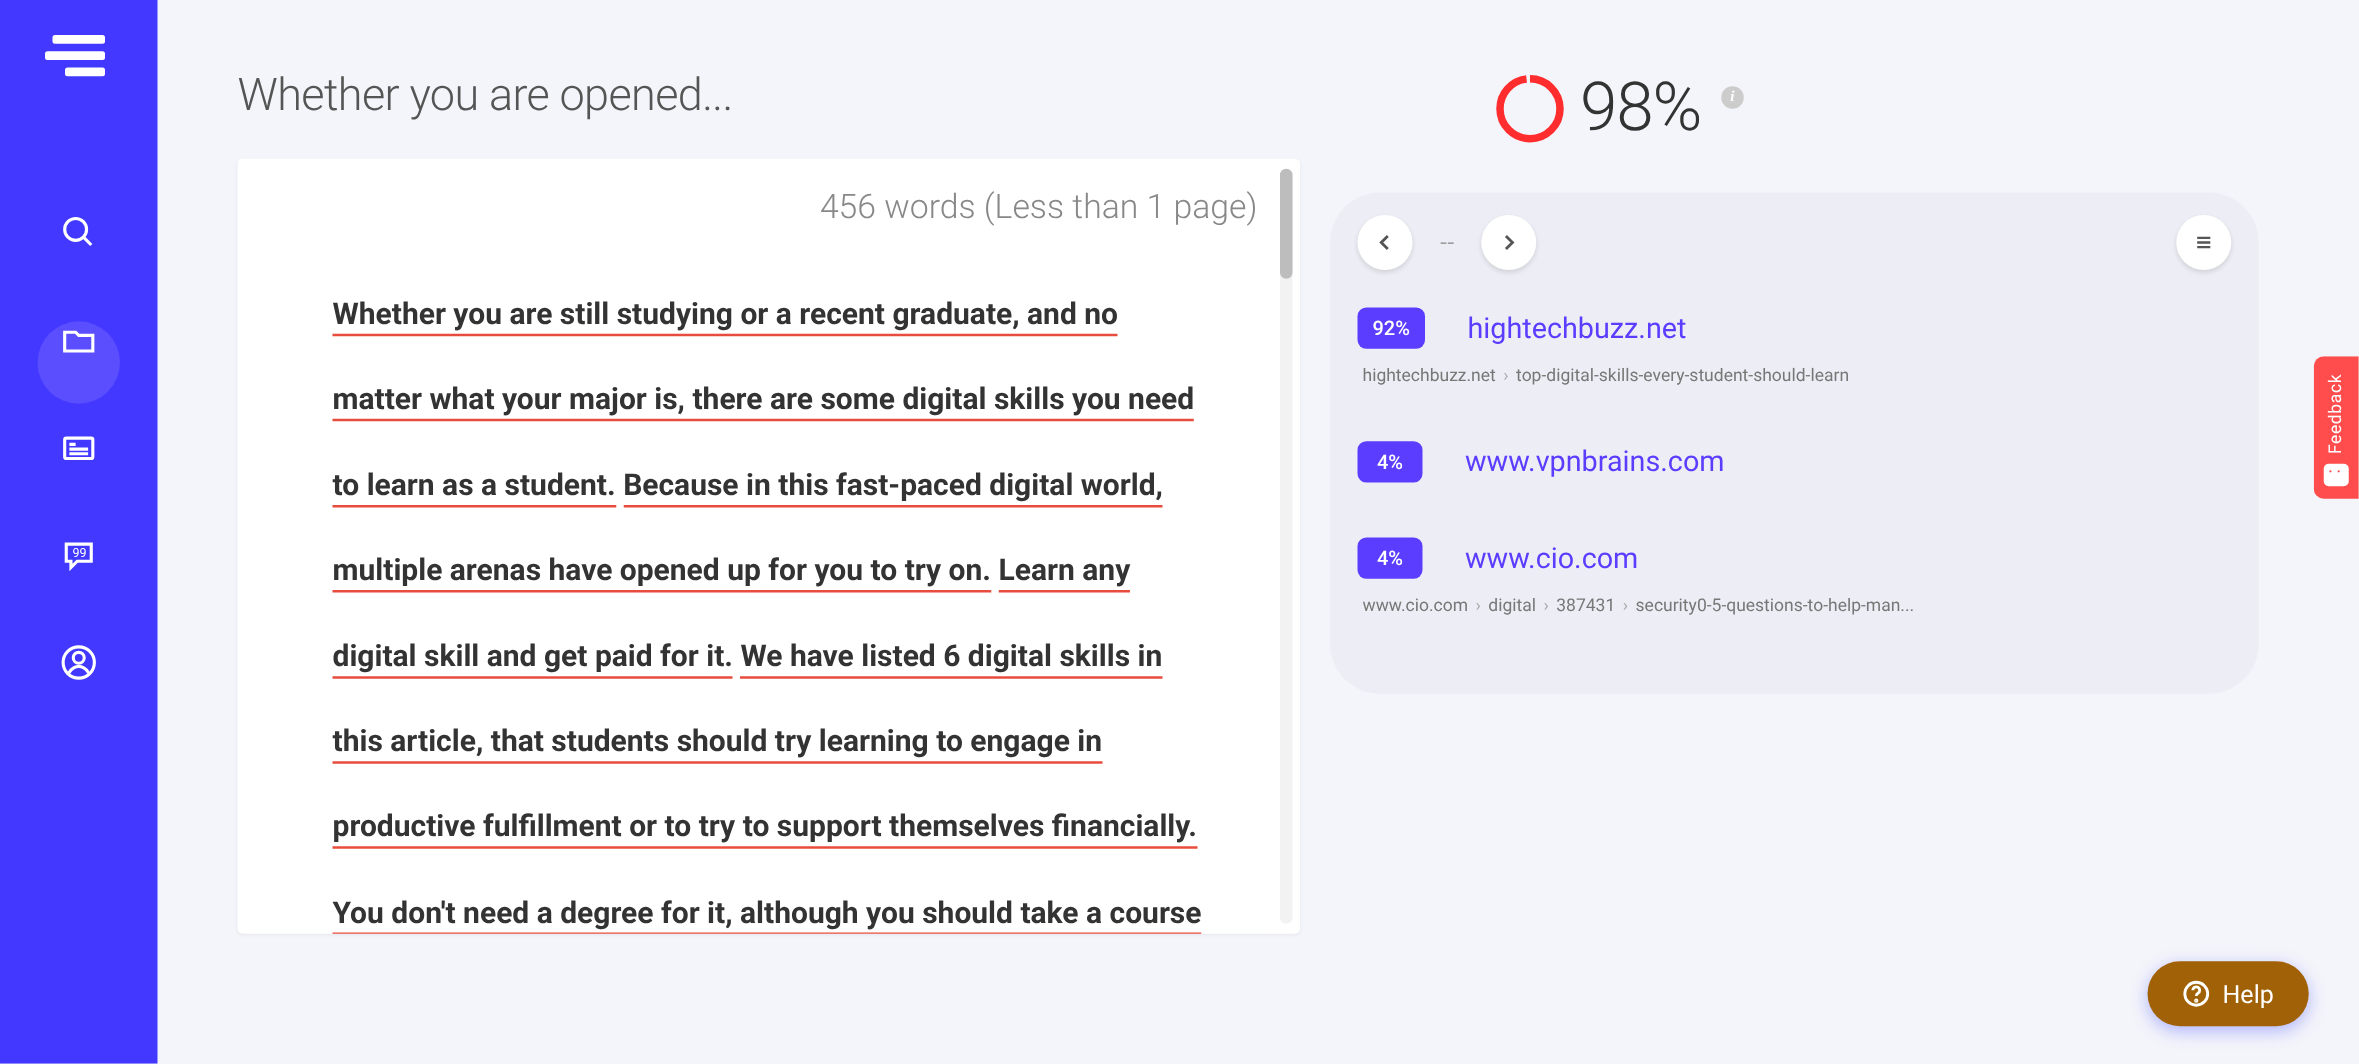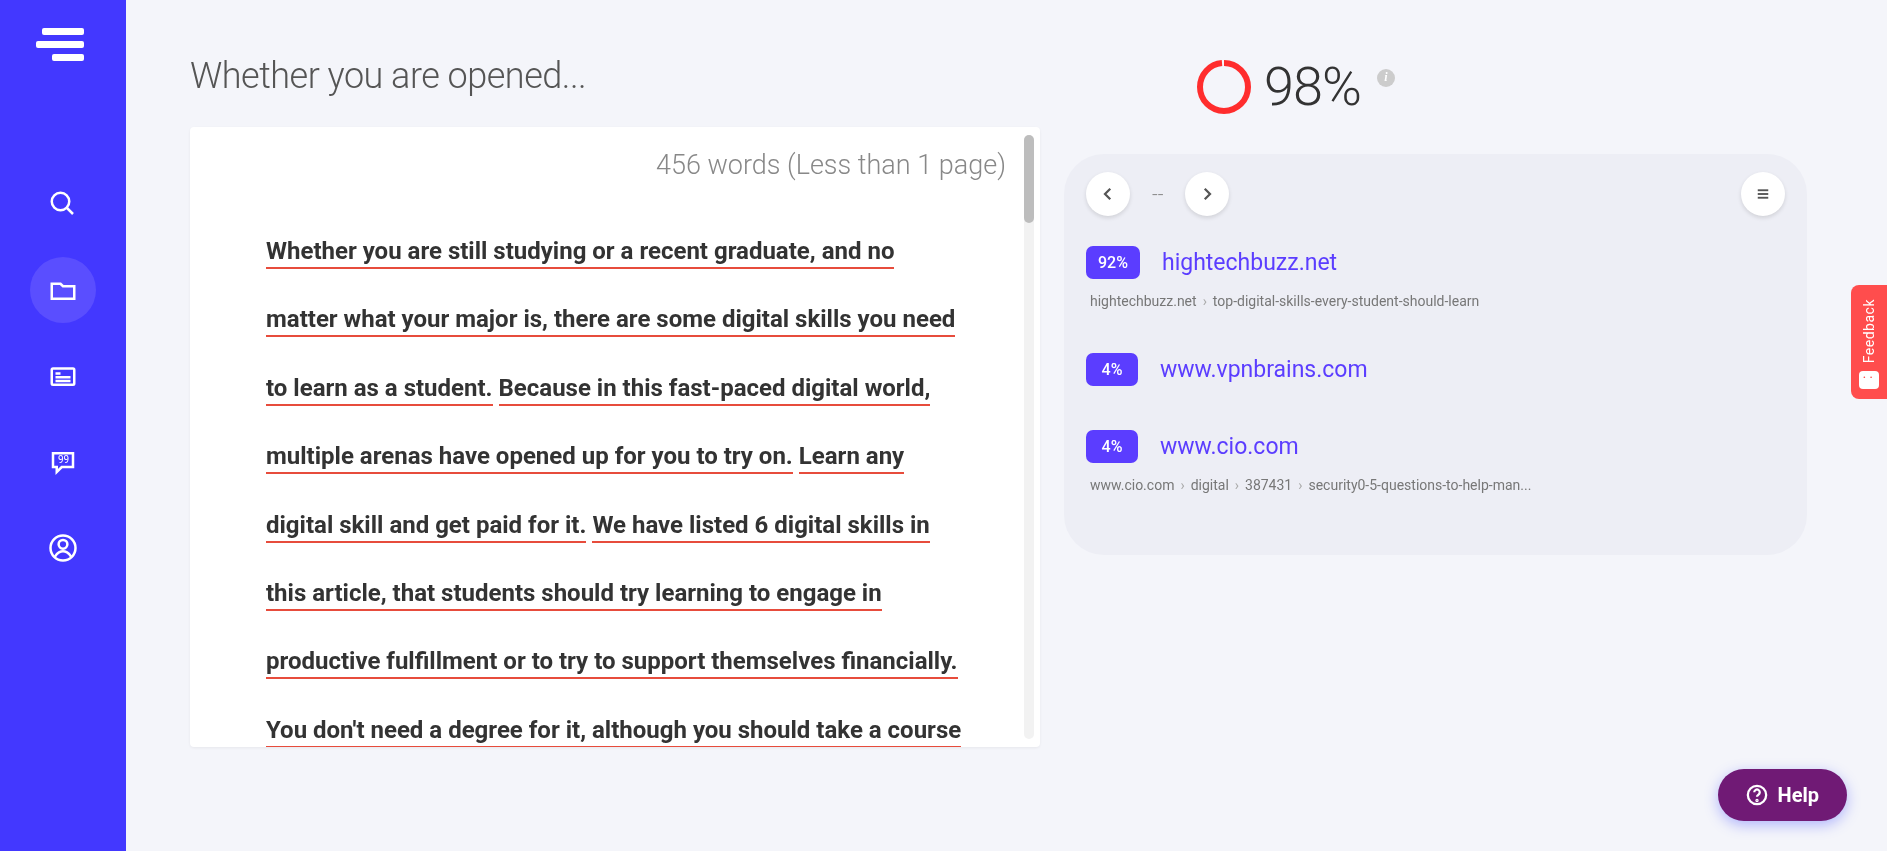--- a/index.html
+++ b/index.html
@@ -25,21 +25,21 @@
   flex-direction: column;
   align-items: flex-end;
   gap: 6px;
 }
 .logo-bar { background: #fff; height: 7px; border-radius: 2px; }
 .logo-bar.b1 { width: 42px; }
 .logo-bar.b2 { width: 48px; margin-left: -12px; }
 .logo-bar.b3 { width: 32px; }
 .nav-item {
   width: 66px; height: 66px;
-  display: flex; align-items: center; justify-content: center;
+  display: flex; align-items: flex-start; justify-content: center;
   border-radius: 50%;
   margin-bottom: 20px;
   cursor: pointer;
 }
 .nav-item.active { background: #5a4eff; }
 .nav-item svg { width: 30px; height: 30px; stroke: #fff; fill: none; stroke-width: 2; }
 .main {
   flex: 1;
   display: flex;
   padding: 55px 0 0 64px;
@@ -152,21 +152,21 @@
   margin: 0 22px;
   font-weight: 300;
 }
 .spacer { flex: 1; }
 .hamb { margin-left: auto; }
 .hamb svg { stroke: #555; stroke-width: 2.5; }
 .result-item { margin-bottom: 44px; }
 .result-head {
   display: flex;
   align-items: center;
-  gap: 22px;
+  gap: 34px;
   margin-bottom: 14px;
 }
 .pct-badge {
   background: #5b3dff;
   color: #fff;
   font-size: 16px;
   font-weight: 500;
   padding: 7px 12px;
   border-radius: 7px;
   min-width: 52px;
@@ -217,29 +217,29 @@
   content: "• •";
   color: #ff4d4d;
   font-size: 8px;
   position: absolute;
   top: 2px; left: 4px;
   letter-spacing: 1px;
 }
 .help-btn {
   position: fixed;
   right: 40px; bottom: 30px;
-  background: #701a75;
+  background: #a16207;
   color: #fff;
   padding: 14px 28px;
   border-radius: 32px;
   display: flex;
   align-items: center;
   gap: 10px;
   font-size: 20px;
-  font-weight: 700;
+  font-weight: 400;
   box-shadow: 0 4px 14px rgba(74,85,255,0.4);
   cursor: pointer;
 }
 .help-btn svg { width: 22px; height: 22px; stroke: #fff; fill: none; stroke-width: 2.5; }
 </style>
 </head>
 <body>
 
 <div class="sidebar">
   <div class="logo">

